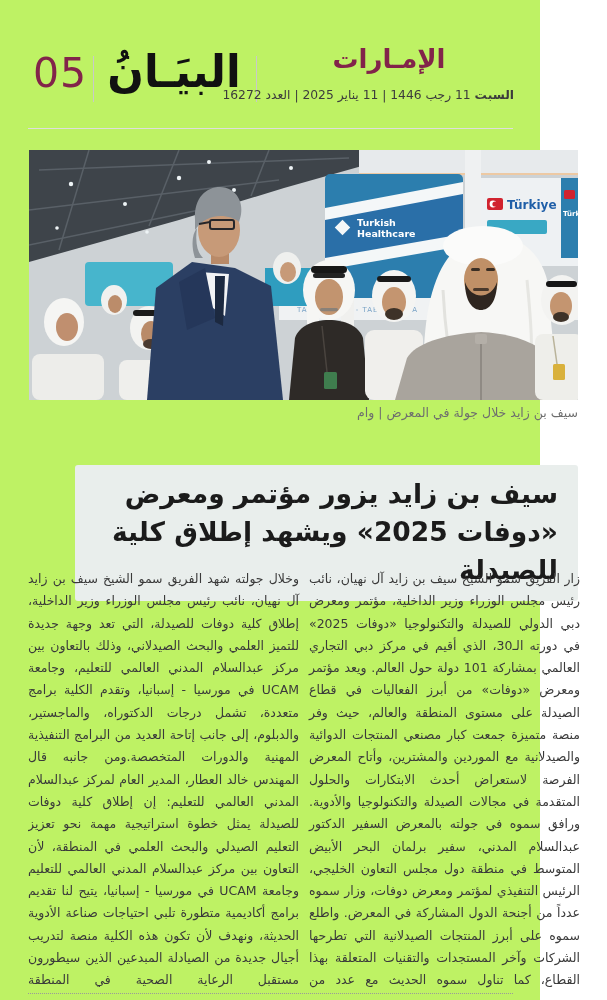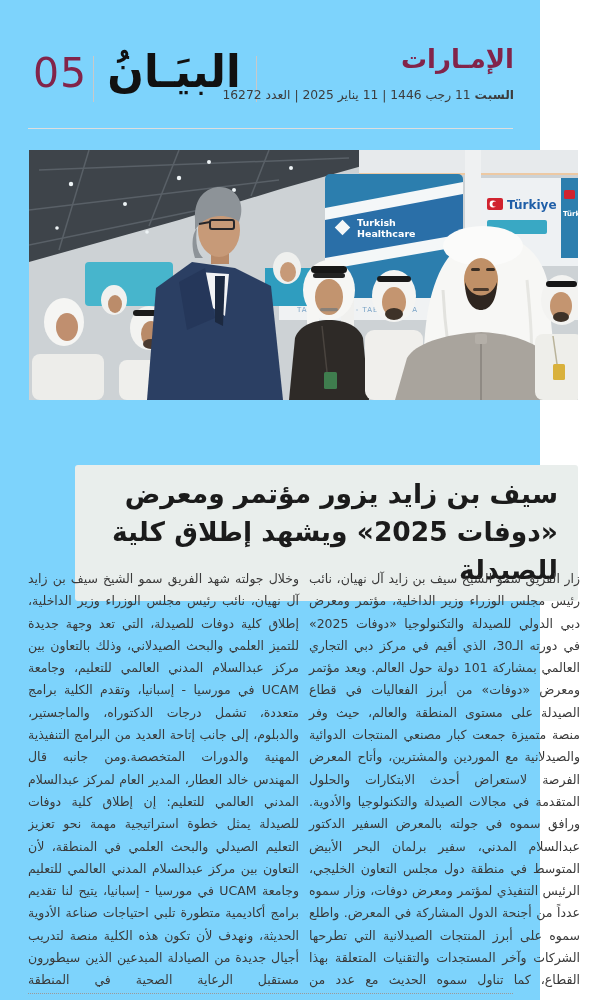--- a/index.html
+++ b/index.html
@@ -1,29 +1,29 @@
 <!DOCTYPE html>
 <html lang="ar"><head>
 <meta charset="utf-8">
 <style>
   html,body{margin:0;padding:0;}
   body{width:607px;height:1000px;background:#ffffff;overflow:hidden;
        font-family:"DejaVu Sans",sans-serif;}
-  .page{position:relative;width:540px;height:1000px;background:#7dd3fc;}
+  .page{position:relative;width:540px;height:1000px;background:#bef264;}
 
   
   .page-num{position:absolute;left:33px;top:50px;font-size:41px;line-height:46px;
             color:#82244a;font-weight:400;letter-spacing:1px;}
   .vdiv{position:absolute;top:56px;width:1px;height:46px;background:#c9c9c9;}
   .vdiv1{left:93px;} .vdiv2{left:256px;}
   .logo{position:absolute;left:100px;top:46px;width:148px;text-align:center;
         font-size:43px;line-height:50px;font-weight:700;color:#111;
         transform:scaleY(1.05);}
   .section-block{position:absolute;left:264px;top:44px;width:250px;
-                 direction:rtl;text-align:right;}
+                 direction:rtl;text-align:center;}
   .section-title{font-size:26px;line-height:30px;font-weight:700;color:#82244a;
                  display:inline-block;}
   .date-line{margin-top:13px;font-size:12.3px;line-height:16px;color:#3c3c3c;
              direction:rtl;white-space:nowrap;}
   .date-line .day{font-weight:700;}
   .header-rule{position:absolute;left:28px;right:27px;top:128px;height:1px;background:#dedede;}
 
   
   .photo{position:absolute;left:29px;top:150px;width:549px;height:250px;overflow:hidden;
          background:#cdd2d5;}
@@ -194,20 +194,21 @@
         <ellipse cx="533" cy="150" rx="21" ry="25" fill="#f3f3f1"></ellipse>
         <rect x="517" y="131" width="31" height="6" rx="3" fill="#161616"></rect>
         <ellipse cx="532" cy="156" rx="11" ry="14" fill="#c49570"></ellipse>
         <ellipse cx="532" cy="167" rx="8" ry="5" fill="#3e3228"></ellipse>
         <rect x="506" y="184" width="48" height="66" rx="8" fill="#eeeeea"></rect>
         <line x1="524" y1="186" x2="528" y2="214" stroke="#b9b39a" stroke-width="1.5"></line>
         <rect x="524" y="214" width="12" height="16" rx="1.5" fill="#d9b13c"></rect>
       </g>
     </svg>
   </div>
+  <div class="caption">سيف بن زايد خلال جولة في المعرض |  وام</div>
 
   <h1 class="headline">سيف بن زايد يزور مؤتمر ومعرض «دوفات 2025» ويشهد إطلاق كلية للصيدلة</h1>
 
   <div class="columns">
     <div class="col">
       <p>زار الفريق سمو الشيخ سيف بن زايد آل نهيان، نائب رئيس مجلس الوزراء وزير الداخلية، مؤتمر ومعرض دبي الدولي للصيدلة والتكنولوجيا «دوفات 2025» في دورته الـ30، الذي أقيم في مركز دبي التجاري العالمي بمشاركة 101 دولة حول العالم. ويعد مؤتمر ومعرض «دوفات» من أبرز الفعاليات في قطاع الصيدلة على مستوى المنطقة والعالم، حيث وفر منصة متميزة جمعت كبار مصنعي المنتجات الدوائية والصيدلانية مع الموردين والمشترين، وأتاح المعرض الفرصة لاستعراض أحدث الابتكارات والحلول المتقدمة في مجالات الصيدلة والتكنولوجيا والأدوية. ورافق سموه في جولته بالمعرض السفير الدكتور عبدالسلام المدني، سفير برلمان البحر الأبيض المتوسط في منطقة دول مجلس التعاون الخليجي، الرئيس التنفيذي لمؤتمر ومعرض دوفات، وزار سموه عدداً من أجنحة الدول المشاركة في المعرض. واطلع سموه على أبرز المنتجات الصيدلانية التي تطرحها الشركات وآخر المستجدات والتقنيات المتعلقة بهذا القطاع، كما تناول سموه الحديث مع عدد من مسؤولي الأجنحة في المعرض حول المنتجات المعروضة والتقنيات الحديثة في هذا المجال الطبي الحيوي ودورها في تعزيز السلامة</p>
     </div>
     <div class="col">
       <p>وخلال جولته شهد الفريق سمو الشيخ سيف بن زايد آل نهيان، نائب رئيس مجلس الوزراء وزير الداخلية، إطلاق كلية دوفات للصيدلة، التي تعد وجهة جديدة للتميز العلمي والبحث الصيدلاني، وذلك بالتعاون بين مركز عبدالسلام المدني العالمي للتعليم، وجامعة UCAM في مورسيا - إسبانيا، وتقدم الكلية برامج متعددة، تشمل درجات الدكتوراه، والماجستير، والدبلوم، إلى جانب إتاحة العديد من البرامج التنفيذية المهنية والدورات المتخصصة.ومن جانبه قال المهندس خالد العطار، المدير العام لمركز عبدالسلام المدني العالمي للتعليم: إن إطلاق كلية دوفات للصيدلة يمثل خطوة استراتيجية مهمة نحو تعزيز التعليم الصيدلي والبحث العلمي في المنطقة، لأن التعاون بين مركز عبدالسلام المدني العالمي للتعليم وجامعة UCAM في مورسيا - إسبانيا، يتيح لنا تقديم برامج أكاديمية متطورة تلبي احتياجات صناعة الأدوية الحديثة، ونهدف لأن تكون هذه الكلية منصة لتدريب أجيال جديدة من الصيادلة المبدعين الذين سيطورون مستقبل الرعاية الصحية في المنطقة والعالم.واستضاف دوفات 2025 نحو 1400 شركة عارضة، إلى جانب حضور 155 متحدثاً متخصصاً قدموا 130 جلسة علمية و9 ورش عمل مهنية، إلى جانب مشاركة عدد من طلاب الجامعات.</p>
     </div>

